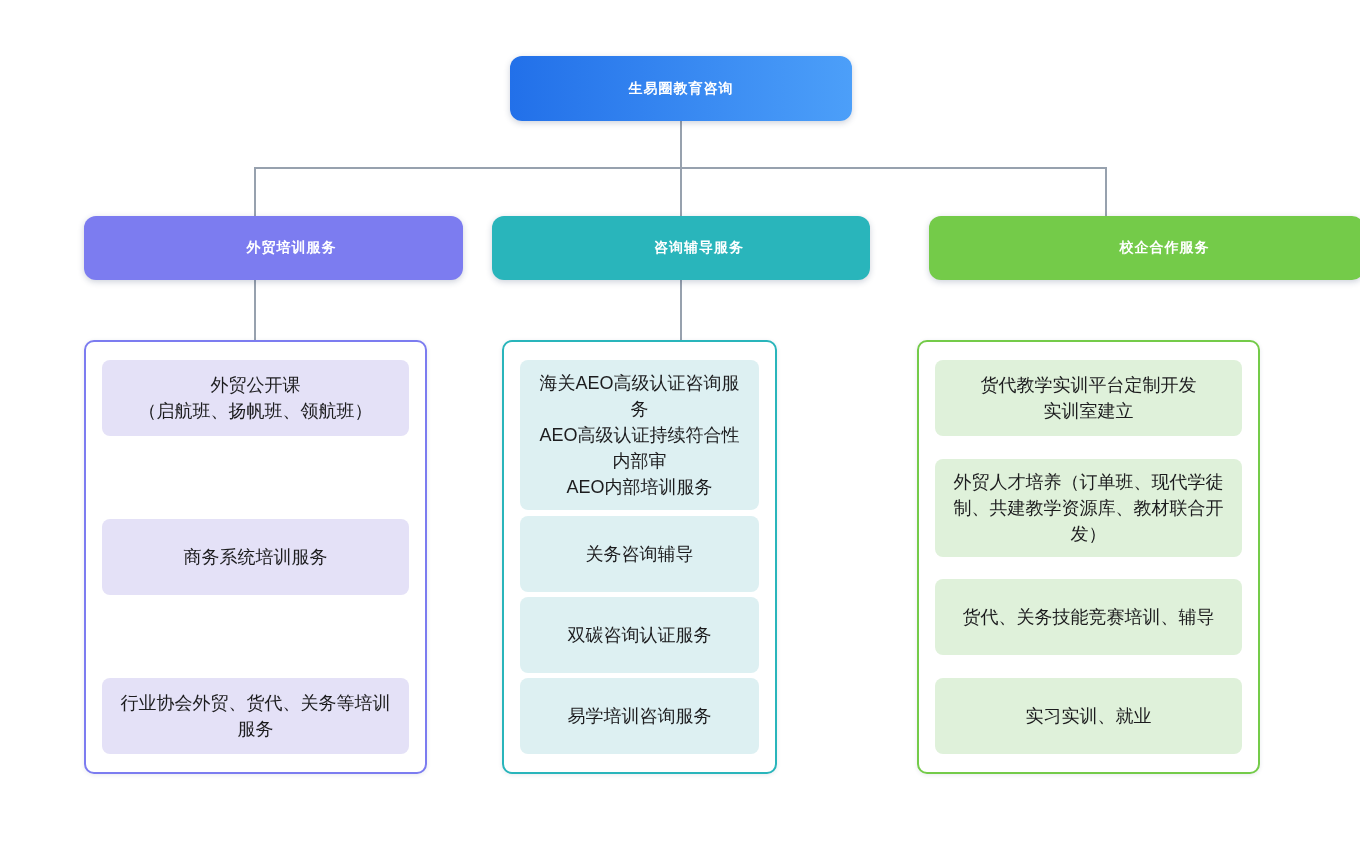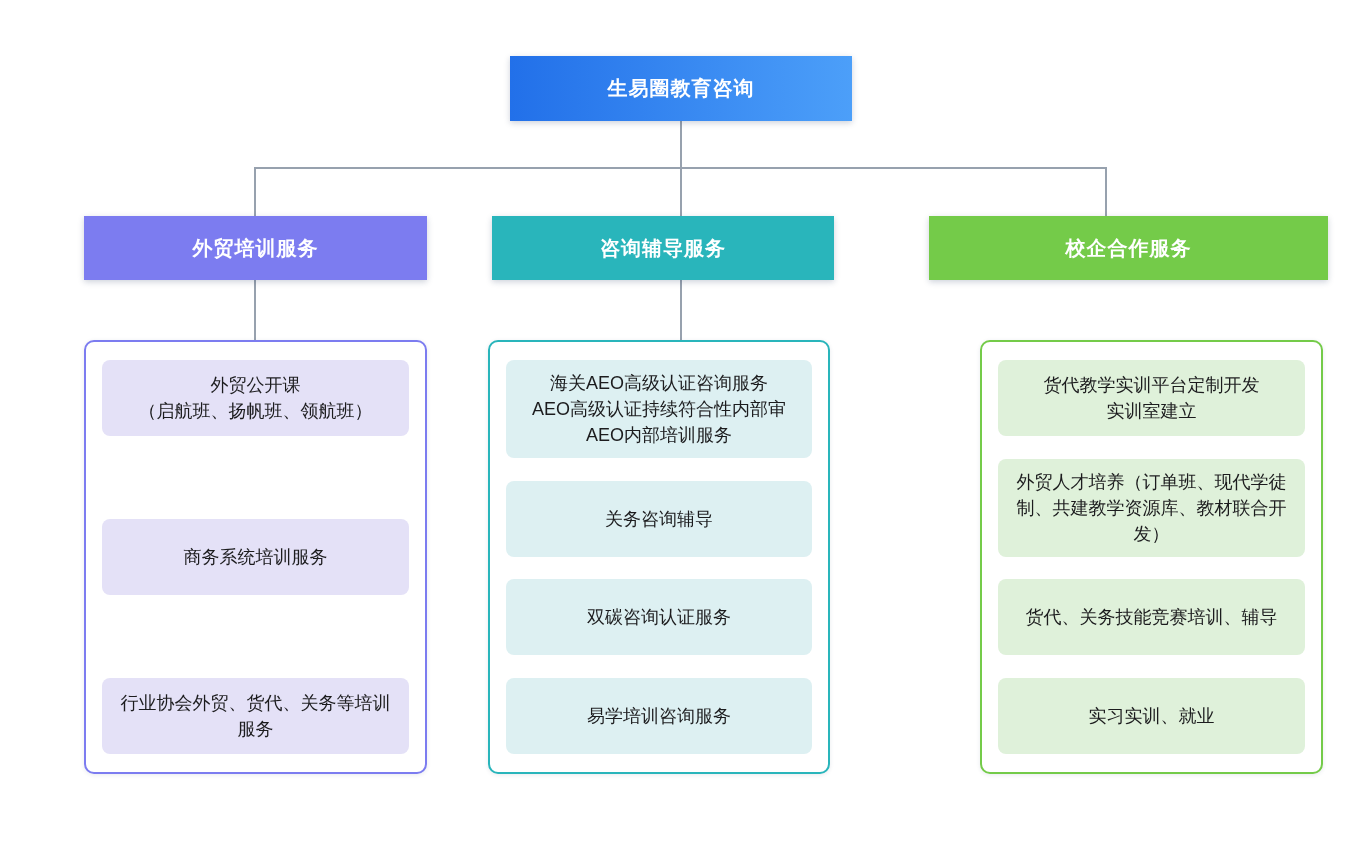--- a/index.html
+++ b/index.html
@@ -28,35 +28,36 @@
   .c-drop-3      { left: 1105px; top: 167px; width: 2px; height: 49px; }
   .c-head-grp-1  { left: 254px; top: 280px; width: 2px;  height: 60px; }
   .c-head-grp-2  { left: 680px; top: 280px; width: 2px;  height: 60px; }
 
   
   .node {
     position: absolute;
     display: flex;
     align-items: center;
     justify-content: center;
-    border-radius: 0;
+    border-radius: 12px;
     color: #ffffff;
-    font-size: 20px;
+    font-size: 14px;
     font-weight: bold;
     letter-spacing: 1px;
     box-shadow: 0 2px 6px rgba(30, 50, 90, 0.22);
   }
   .root-node {
     left: 510px; top: 56px;
     width: 342px; height: 65px;
   }
   .branch-header {
     top: 216px;
     height: 64px;
     background: var(--hdr);
+    padding-left: 36px;
   }
   .bh-0 { left: 84px;  width: 343px; }
   .bh-1 { left: 492px; width: 342px; }
   .bh-2 { left: 929px; width: 399px; }
 
   
   .group {
     position: absolute;
     top: 340px;
     height: 434px;
@@ -64,22 +65,22 @@
     background: #ffffff;
     border: 2px solid var(--hdr);
     border-radius: 10px;
     padding: 18px 16px;
     display: flex;
     flex-direction: column;
     justify-content: space-between;
     box-shadow: 0 1px 4px rgba(30, 50, 90, 0.10);
   }
   .g-0 { left: 84px;  width: 343px; gap: 32px; }
-  .g-1 { left: 488px; width: 342px; }
-  .g-2 { left: 980px; width: 343px; }
+  .g-1 { left: 502px; width: 275px; }
+  .g-2 { left: 917px; width: 343px; }
 
   .service-item {
     box-sizing: border-box;
     min-height: 76px;
     border-radius: 8px;
     background: var(--item-bg);
     display: flex;
     align-items: center;
     justify-content: center;
     text-align: center;

